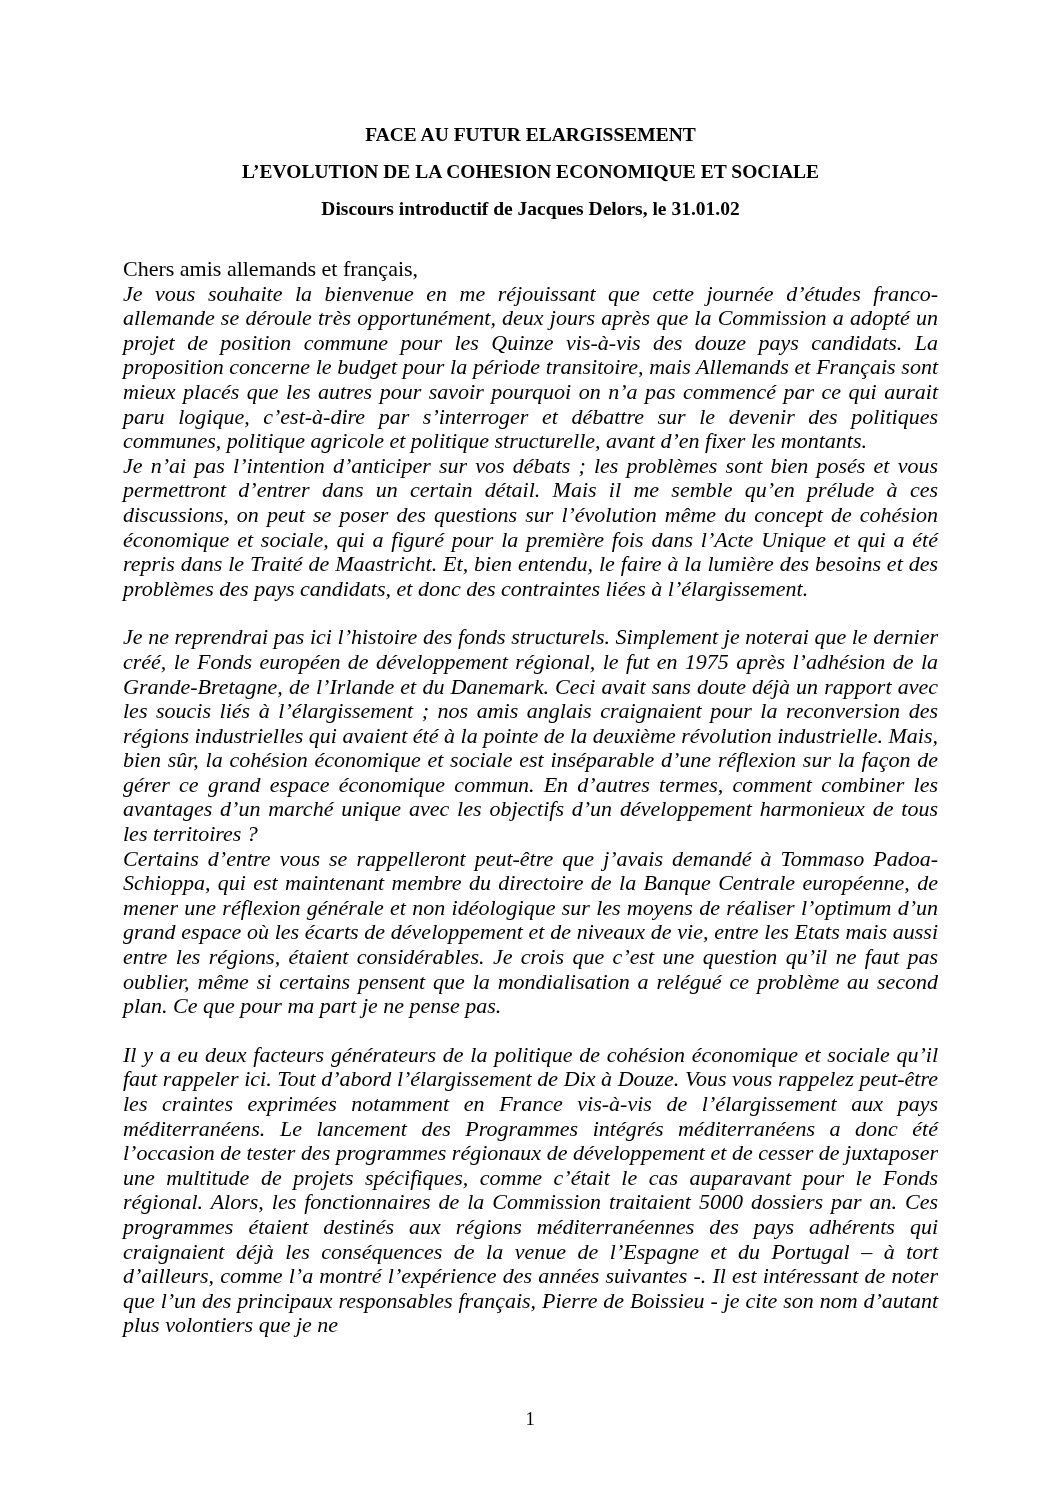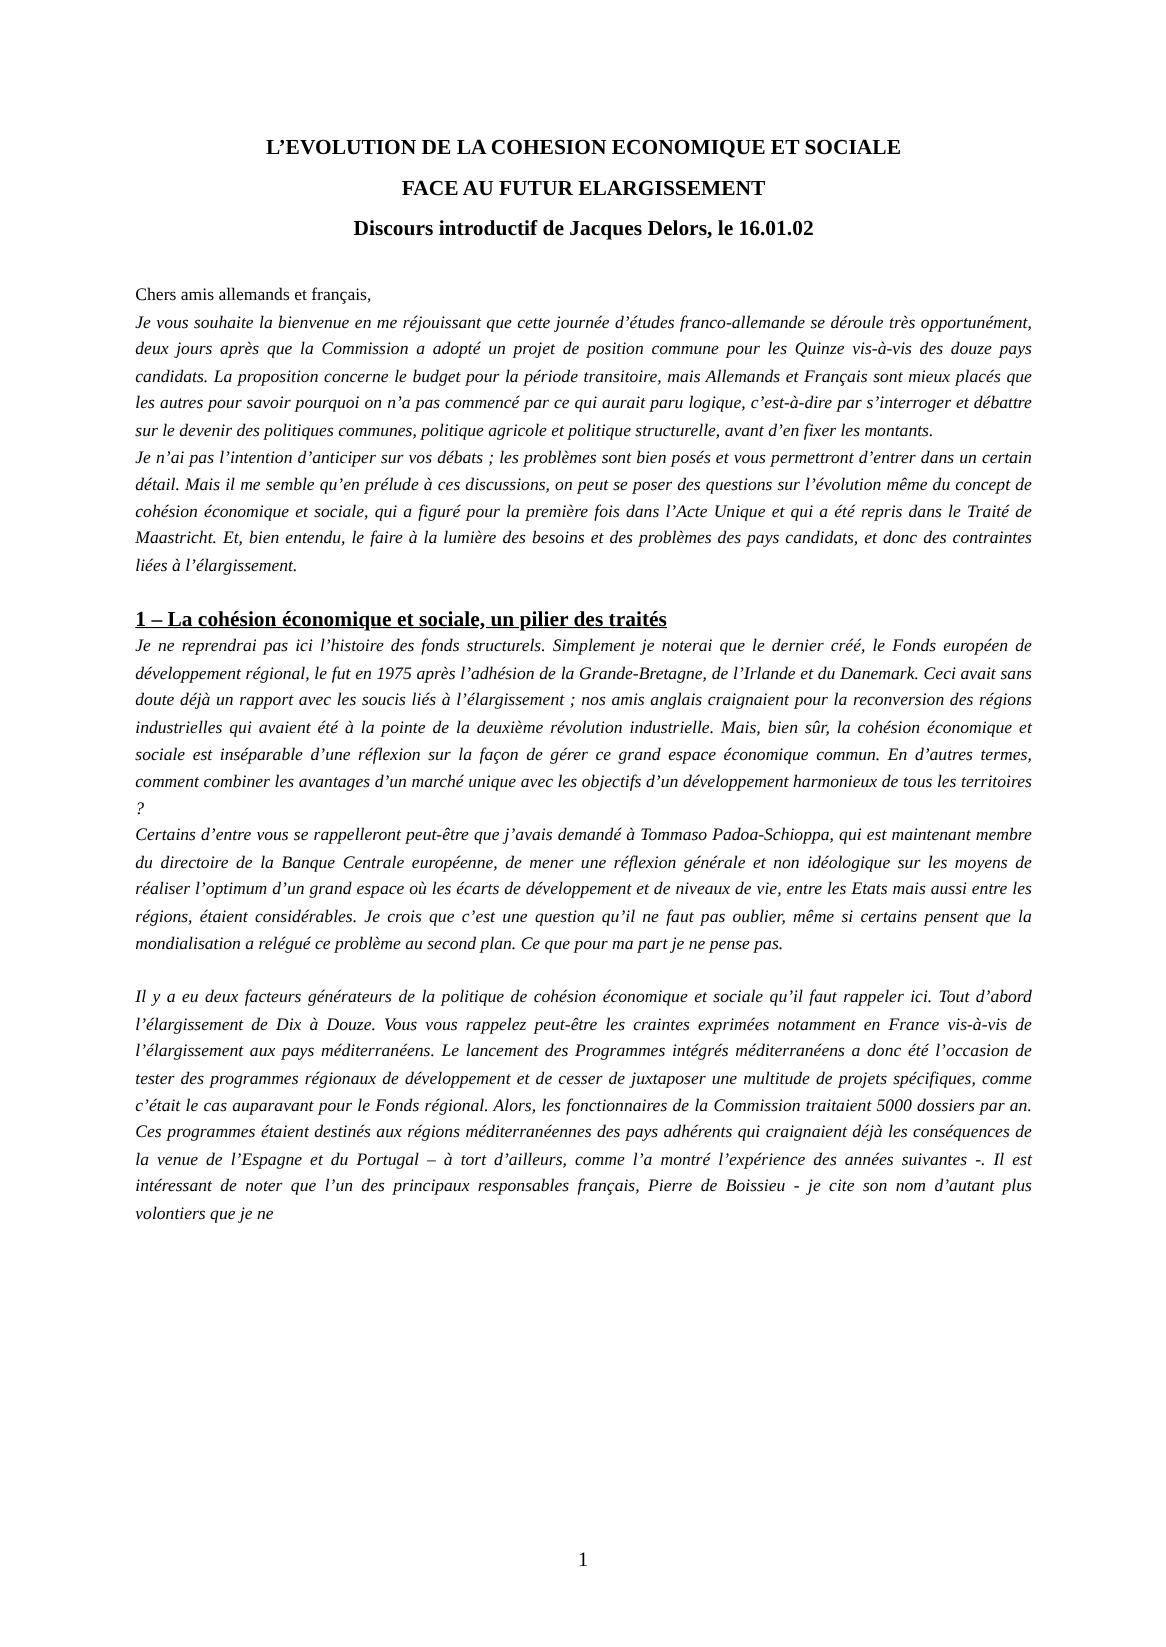--- a/index.html
+++ b/index.html
@@ -27,21 +27,21 @@
     font-size: 19.5px;
     line-height: 24px;
     font-weight: bold;
     text-align: center;
   }
   .body-block {
     margin-top: 36px;
   }
   .para {
     margin: 0;
-    font-size: 16px;
+    font-size: 22px;
     line-height: 24.6px;
   }
   .just {
     text-align: justify;
     font-style: italic;
   }
   .heading {
     margin: 0;
     font-size: 19.5px;
     line-height: 24.6px;
@@ -60,37 +60,36 @@
     font-size: 18.5px;
     line-height: 24px;
   }
 </style>
 </head>
 <body>
 
 <div class="page">
   <div class="content">
 
+    <p class="title">FACE AU FUTUR ELARGISSEMENT</p>
+
     <p class="title">L’EVOLUTION DE LA COHESION ECONOMIQUE ET SOCIALE</p>
 
-    <p class="title">FACE AU FUTUR ELARGISSEMENT</p>
-
-    <p class="title">Discours introductif de Jacques Delors, le 16.01.02</p>
+    <p class="title">Discours introductif de Jacques Delors, le 31.01.02</p>
 
     <div class="body-block">
 
       <p class="para">Chers amis allemands et français,</p>
 
       <p class="para just">Je vous souhaite la bienvenue en me réjouissant que cette journée d’études franco-allemande se déroule très opportunément, deux jours après que la Commission a adopté un projet de position commune pour les Quinze vis-à-vis des douze pays candidats. La proposition concerne le budget pour la période transitoire, mais Allemands et Français sont mieux placés que les autres pour savoir pourquoi on n’a pas commencé par ce qui aurait paru logique, c’est-à-dire par s’interroger et débattre sur le devenir des politiques communes, politique agricole et politique structurelle, avant d’en fixer les montants.</p>
 
       <p class="para just">Je n’ai pas l’intention d’anticiper sur vos débats ; les problèmes sont bien posés et vous permettront d’entrer dans un certain détail. Mais il me semble qu’en prélude à ces discussions, on peut se poser des questions sur l’évolution même du concept de cohésion économique et sociale, qui a figuré pour la première fois dans l’Acte Unique et qui a été repris dans le Traité de Maastricht. Et, bien entendu, le faire à la lumière des besoins et des problèmes des pays candidats, et donc des contraintes liées à l’élargissement.</p>
 
       <div class="spacer"></div>
 
-      <p class="heading">1 – La cohésion économique et sociale, un pilier des traités</p>
 
       <p class="para just">Je ne reprendrai pas ici l’histoire des fonds structurels. Simplement je noterai que le dernier créé, le Fonds européen de développement régional, le fut en 1975 après l’adhésion de la Grande-Bretagne, de l’Irlande et du Danemark. Ceci avait sans doute déjà un rapport avec les soucis liés à l’élargissement ; nos amis anglais craignaient pour la reconversion des régions industrielles qui avaient été à la pointe de la deuxième révolution industrielle. Mais, bien sûr, la cohésion économique et sociale est inséparable d’une réflexion sur la façon de gérer ce grand espace économique commun. En d’autres termes, comment combiner les avantages d’un marché unique avec les objectifs d’un développement harmonieux de tous les territoires ?</p>
 
       <p class="para just">Certains d’entre vous se rappelleront peut-être que j’avais demandé à Tommaso Padoa-Schioppa, qui est maintenant membre du directoire de la Banque Centrale européenne, de mener une réflexion générale et non idéologique sur les moyens de réaliser l’optimum d’un grand espace où les écarts de développement et de niveaux de vie, entre les Etats mais aussi entre les régions, étaient considérables. Je crois que c’est une question qu’il ne faut pas oublier, même si certains pensent que la mondialisation a relégué ce problème au second plan. Ce que pour ma part je ne pense pas.</p>
 
       <div class="spacer"></div>
 
       <p class="para just">Il y a eu deux facteurs générateurs de la politique de cohésion économique et sociale qu’il faut rappeler ici. Tout d’abord l’élargissement de Dix à Douze. Vous vous rappelez peut-être les craintes exprimées notamment en France vis-à-vis de l’élargissement aux pays méditerranéens. Le lancement des Programmes intégrés méditerranéens a donc été l’occasion de tester des programmes régionaux de développement et de cesser de juxtaposer une multitude de projets spécifiques, comme c’était le cas auparavant pour le Fonds régional. Alors, les fonctionnaires de la Commission traitaient 5000 dossiers par an. Ces programmes étaient destinés aux régions méditerranéennes des pays adhérents qui craignaient déjà les conséquences de la venue de l’Espagne et du Portugal – à tort d’ailleurs, comme l’a montré l’expérience des années suivantes -. Il est intéressant de noter que l’un des principaux responsables français, Pierre de Boissieu - je cite son nom d’autant plus volontiers que je ne</p>
 
     </div>

